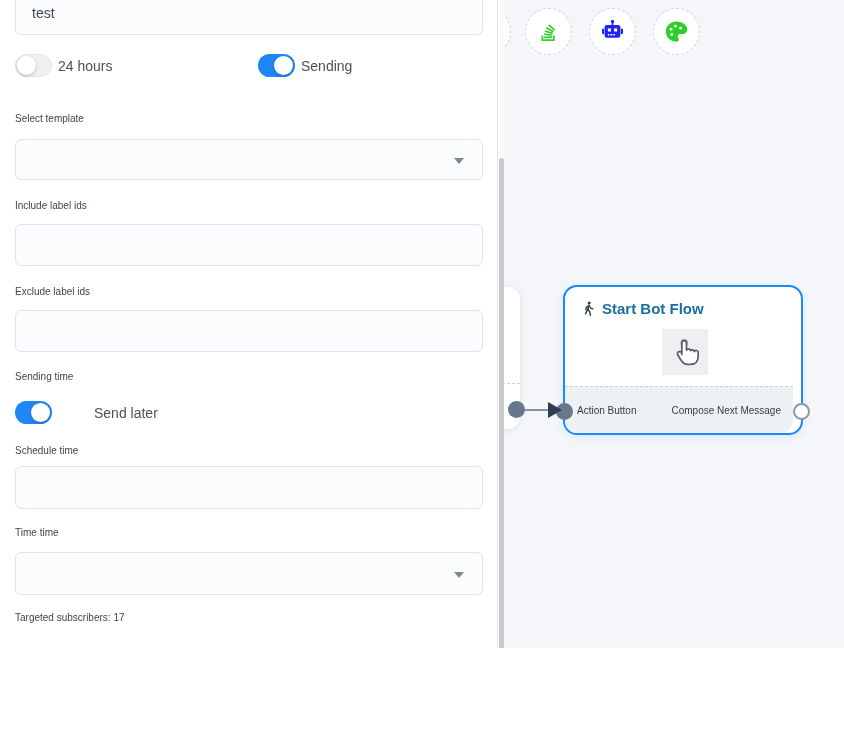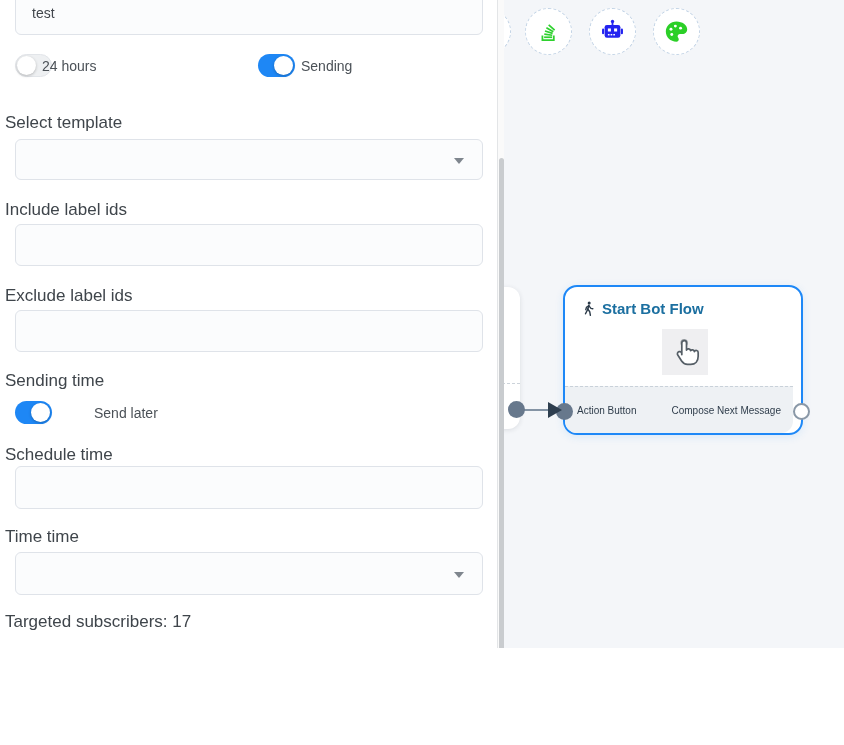--- a/index.html
+++ b/index.html
@@ -2,21 +2,21 @@
 <html><head>
 <meta charset="utf-8">
 <style>
   html,body{margin:0;padding:0;background:#fff;}
   *{box-sizing:border-box;}
   .app{position:relative;width:844px;height:648px;overflow:hidden;
        font-family:"Liberation Sans","DejaVu Sans",sans-serif;color:#41464c;background:#a3a3a3;}
 
   
   .panel{position:absolute;left:0;top:0;width:497px;height:745px;background:#fff;}
-  .lbl{position:absolute;left:5px;font-size:17px;color:#3f454b;white-space:nowrap;}
+  .lbl{position:absolute;left:15px;font-size:10px;color:#3f454b;white-space:nowrap;}
   .inp{position:absolute;left:15px;width:468px;height:42px;border:1px solid #dfe3e9;
        border-radius:6px;background:#fbfcfd;font-family:inherit;font-size:14px;color:#41464c;
        padding:0 16px;outline:none;}
   .name-input{top:-9px;height:44px;border-radius:6px;}
   .dd{position:absolute;left:15px;width:468px;height:41px;border:1px solid #dfe3e9;border-radius:6px;
       background:#fbfcfd;}
   .caret{position:absolute;right:18px;top:50%;margin-top:-2px;width:0;height:0;
          border-left:5px solid transparent;border-right:5px solid transparent;border-top:6px solid #7f868e;}
 
   .switch{position:absolute;width:37px;height:23px;border-radius:12px;cursor:pointer;}
@@ -82,21 +82,21 @@
 
 <div class="app">
 
   <section class="panel">
 
     <input class="inp name-input" value="test" style="">
 
     <div class="switch off" style="left:15px;top:54px;">
       <div class="knob"></div>
     </div>
-    <span class="tlabel" style="left:42px;top:58px;">24 hours</span>
+    <span class="tlabel" style="left:58px;top:58px;">24 hours</span>
 
     <div class="switch on" style="left:258px;top:54px;">
       <div class="knob"></div>
     </div>
     <span class="tlabel" style="left:301px;top:58px;">Sending</span>
 
     <span class="lbl" style="top:113px;">Select template</span>
     <div class="dd" style="top:139px;">
       <span class="caret"></span>
     </div>

